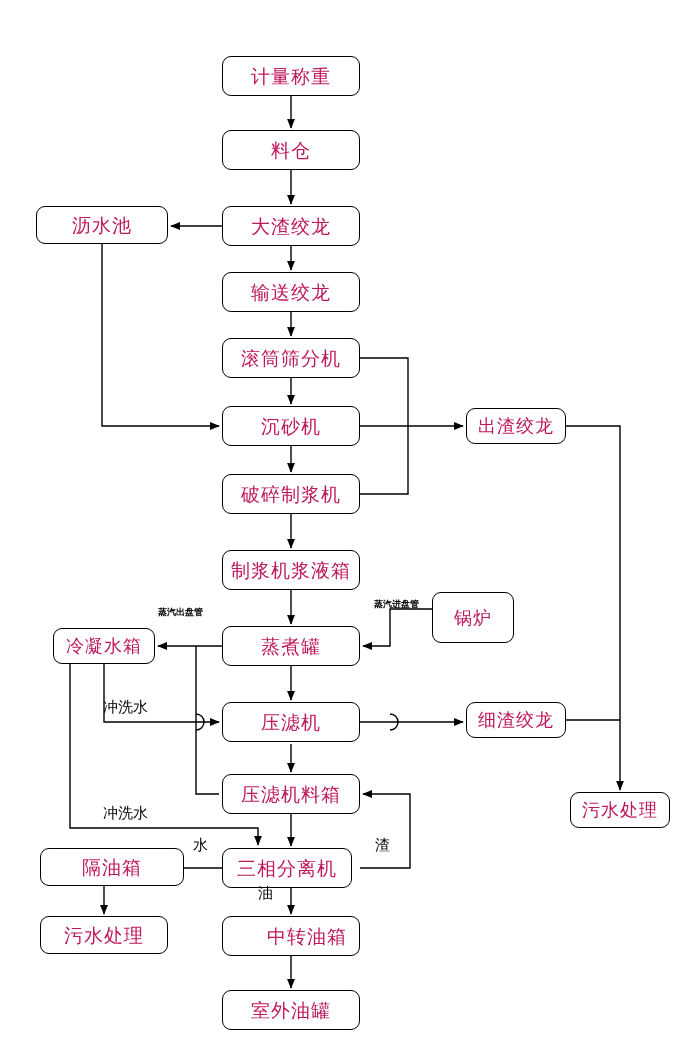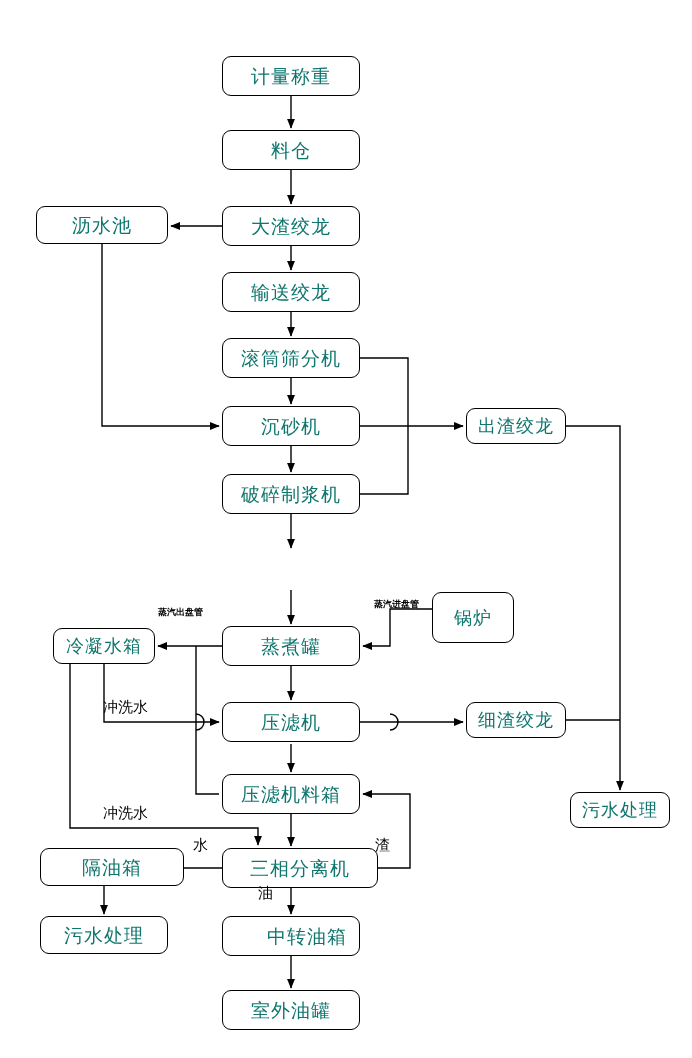--- a/index.html
+++ b/index.html
@@ -24,21 +24,21 @@
   .node{
     position:absolute;
     box-sizing:border-box;
     border:1.4px solid #000000;
     border-radius:9px;
     background:#ffffff;
     display:flex;
     align-items:center;
     justify-content:center;
     text-align:center;
-    color:#0f766e;
+    color:#be185d;
     font-size:19px;
     line-height:1;
     letter-spacing:1px;
     white-space:nowrap;
     z-index:3;
   }
   .node.small{font-size:18px;}
   .edge-label{
     position:absolute;
     color:#000000;
@@ -116,24 +116,25 @@
     </g>
   </svg>
 
   <div class="node" style="left:222px;top:56px;width:138px;height:40px;">计量称重</div>
   <div class="node" style="left:222px;top:130px;width:138px;height:40px;">料仓</div>
   <div class="node" style="left:222px;top:206px;width:138px;height:40px;">大渣绞龙</div>
   <div class="node" style="left:222px;top:272px;width:138px;height:40px;">输送绞龙</div>
   <div class="node" style="left:222px;top:338px;width:138px;height:40px;">滚筒筛分机</div>
   <div class="node" style="left:222px;top:406px;width:138px;height:40px;">沉砂机</div>
   <div class="node" style="left:222px;top:474px;width:138px;height:40px;">破碎制浆机</div>
+  <div class="node" style="left:222px;top:550px;width:138px;height:40px;">制浆机浆液箱</div>
   <div class="node" style="left:222px;top:626px;width:138px;height:40px;">蒸煮罐</div>
   <div class="node" style="left:222px;top:702px;width:138px;height:40px;">压滤机</div>
   <div class="node" style="left:222px;top:774px;width:138px;height:40px;">压滤机料箱</div>
-  <div class="node" style="left:222px;top:848px;width:156px;height:40px;">三相分离机</div>
+  <div class="node" style="left:222px;top:848px;width:130px;height:40px;">三相分离机</div>
   <div class="node" style="left:222px;top:916px;width:138px;height:40px;padding-left:32px;">中转油箱</div>
   <div class="node" style="left:222px;top:990px;width:138px;height:40px;">室外油罐</div>
 
   <div class="node" style="left:36px;top:206px;width:132px;height:38px;">沥水池</div>
   <div class="node small" style="left:53px;top:628px;width:102px;height:36px;">冷凝水箱</div>
   <div class="node" style="left:40px;top:848px;width:144px;height:38px;">隔油箱</div>
   <div class="node" style="left:40px;top:916px;width:128px;height:38px;">污水处理</div>
 
   <div class="node small" style="left:466px;top:408px;width:100px;height:36px;">出渣绞龙</div>
   <div class="node small" style="left:432px;top:592px;width:82px;height:51px;font-family:Liberation Serif, serif;">锅炉</div>

